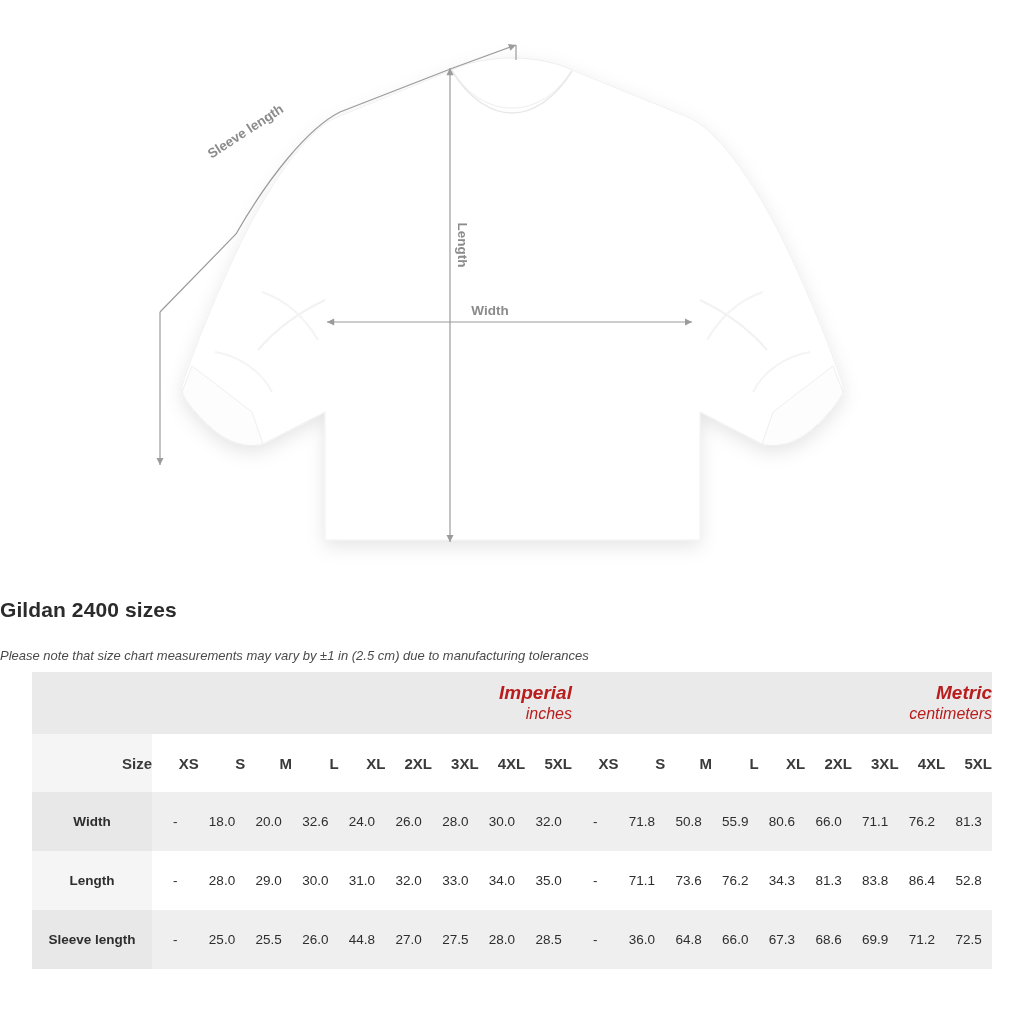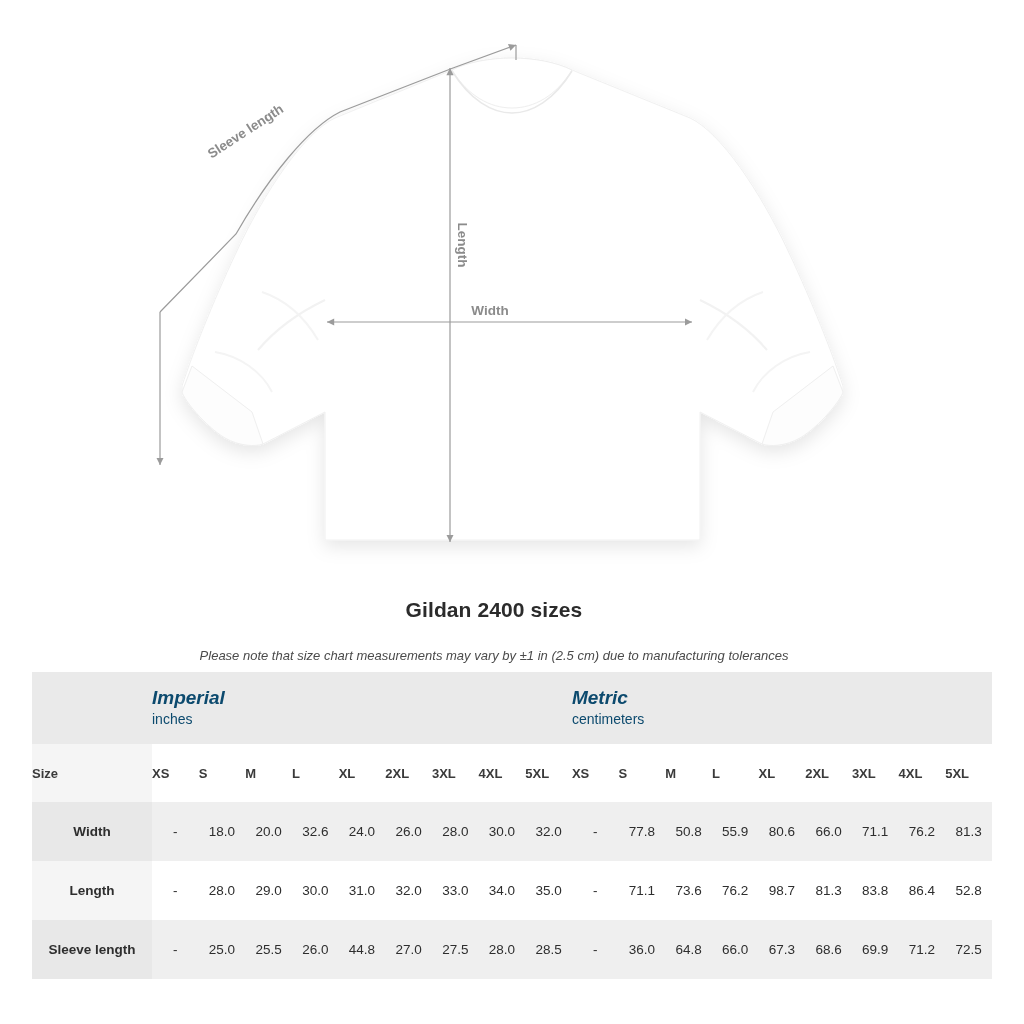--- a/index.html
+++ b/index.html
@@ -27,21 +27,20 @@
   #illustration svg {
     display: block;
   }
 
   
   #title-block {
     position: absolute;
     top: 598px;
     left: 0;
     width: 988px;
-    text-align: center;
   }
   #chart-title {
     font-size: 21px;
     font-weight: bold;
     color: #2b2b2b;
     margin: 0;
     letter-spacing: .1px;
   }
   #chart-note {
     font-size: 13px;
@@ -57,47 +56,48 @@
     left: 32px;
     width: 960px;
     border-collapse: collapse;
     table-layout: fixed;
   }
   #size-table td, #size-table th {
     padding: 0;
     margin: 0;
   }
   .unit-head {
-    height: 72px;
+    height: 62px;
     background: #eaeaea;
-    text-align: left;
+    text-align: right;
     vertical-align: middle;
-    color: #0c4a6e;
+    color: #b91c1c;
   }
   .unit-head .unit-name {
     font-size: 19px;
     font-style: italic;
     font-weight: bold;
     display: block;
     line-height: 22px;
   }
   .unit-head .unit-sub {
-    font-size: 14px;
+    font-size: 16px;
+    font-style: italic;
     display: block;
     line-height: 20px;
   }
   .row-head-blank {
     background: #eaeaea;
   }
 
   .hdr-row td {
     height: 58px;
-    text-align: left;
+    text-align: right;
     vertical-align: middle;
-    font-size: 13px;
+    font-size: 15px;
     font-weight: bold;
     color: #3a3a3a;
     background: #ffffff;
   }
   .hdr-row td.rowlabel {
     background: #f5f5f5;
   }
 
   .data-row td {
     height: 59px;
@@ -256,21 +256,21 @@
         <td>-</td>
         <td>18.0</td>
         <td>20.0</td>
         <td>32.6</td>
         <td>24.0</td>
         <td>26.0</td>
         <td>28.0</td>
         <td>30.0</td>
         <td>32.0</td>
         <td>-</td>
-        <td>77.8</td>
+        <td>71.8</td>
         <td>50.8</td>
         <td>55.9</td>
         <td>80.6</td>
         <td>66.0</td>
         <td>71.1</td>
         <td>76.2</td>
         <td>81.3</td>
       </tr>
       <tr class="data-row row-plain">
         <td class="rowlabel">Length</td>
@@ -280,21 +280,21 @@
         <td>30.0</td>
         <td>31.0</td>
         <td>32.0</td>
         <td>33.0</td>
         <td>34.0</td>
         <td>35.0</td>
         <td>-</td>
         <td>71.1</td>
         <td>73.6</td>
         <td>76.2</td>
-        <td>98.7</td>
+        <td>34.3</td>
         <td>81.3</td>
         <td>83.8</td>
         <td>86.4</td>
         <td>52.8</td>
       </tr>
       <tr class="data-row row-alt">
         <td class="rowlabel">Sleeve length</td>
         <td>-</td>
         <td>25.0</td>
         <td>25.5</td>

